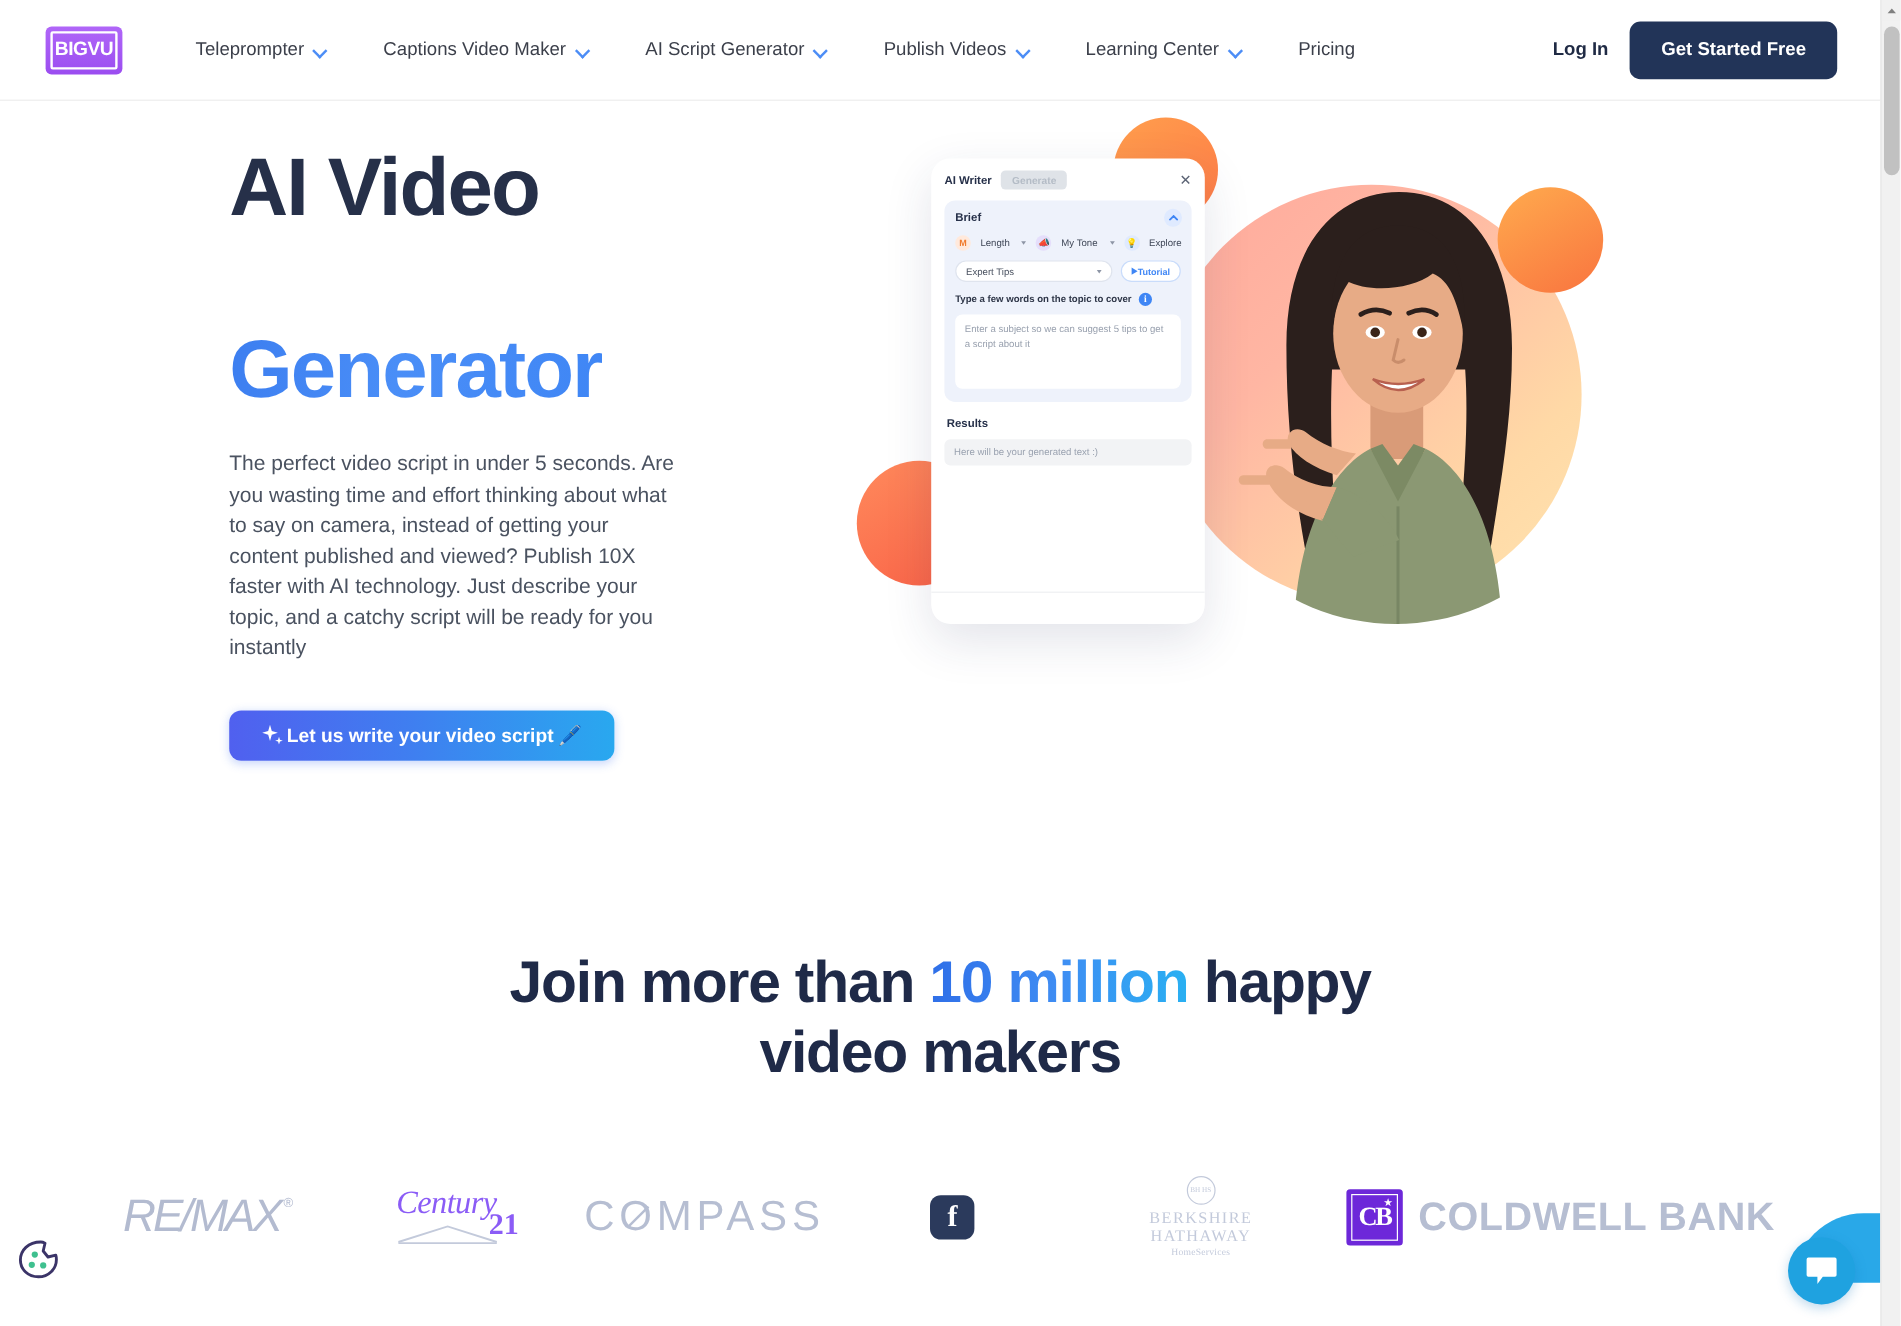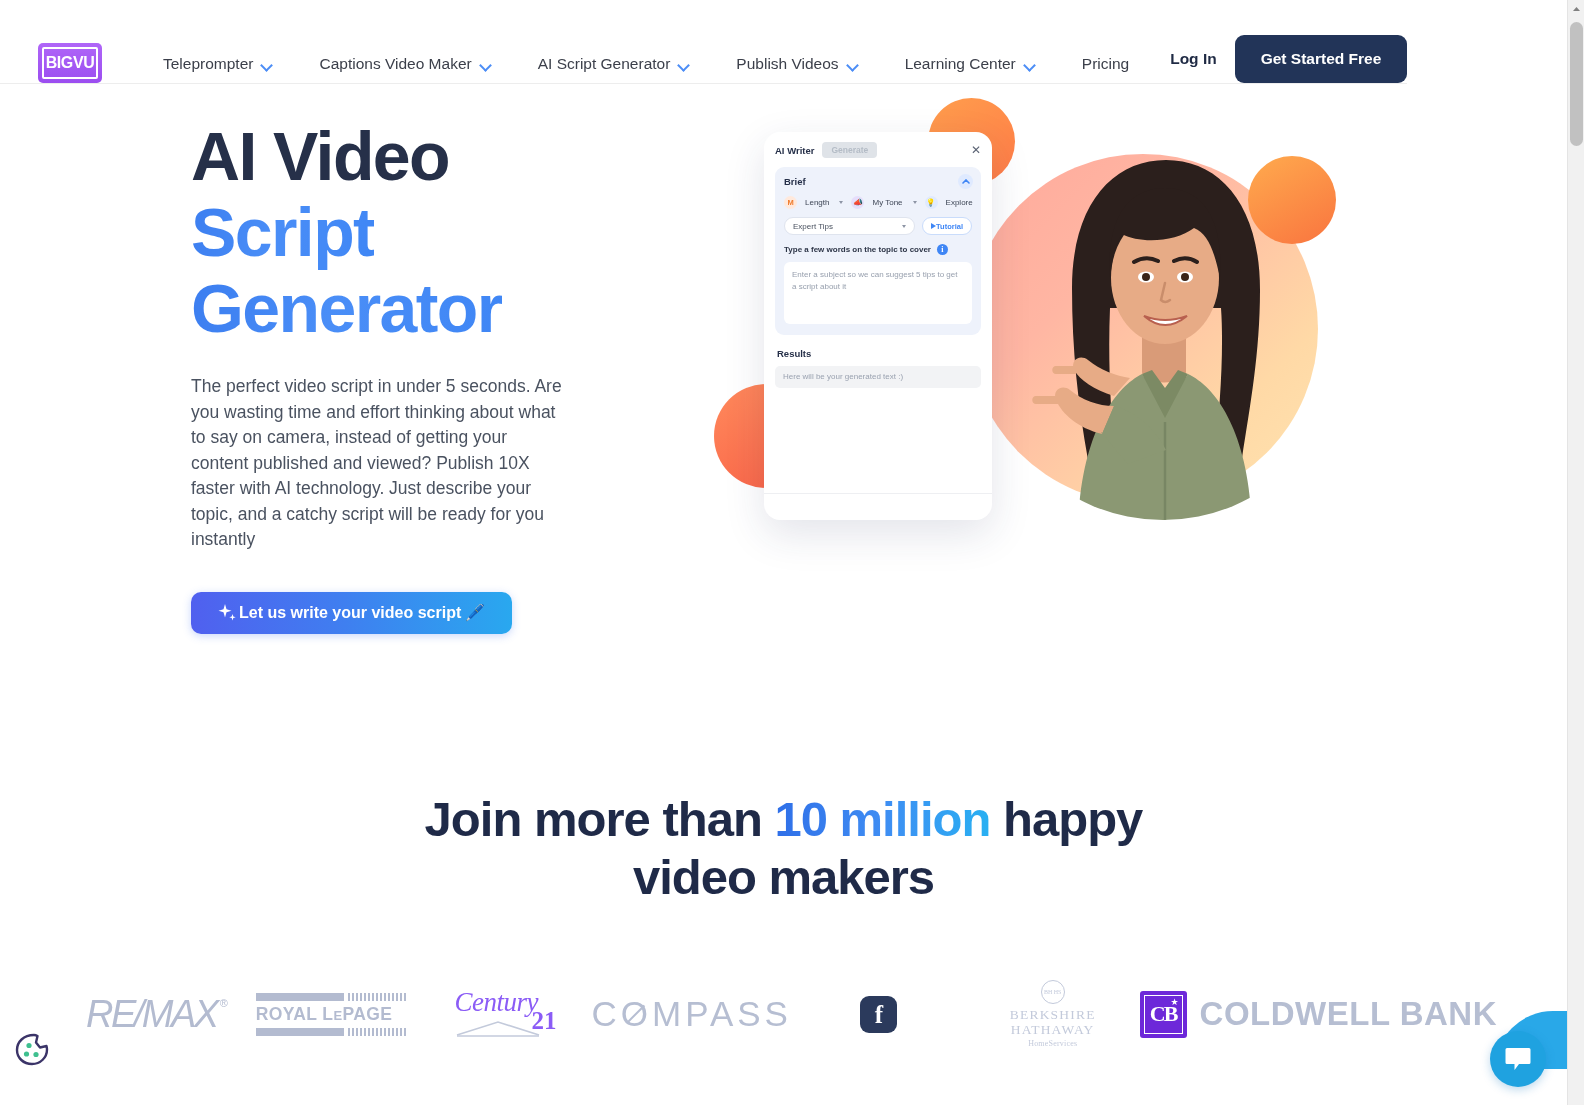--- a/index.html
+++ b/index.html
@@ -40,25 +40,25 @@
     top: 22px; left: 2px;
     width: 13px; height: 124px;
     background: #c1c1c1;
     border-radius: 7px;
   }
 
   
   .header {
     position: absolute;
     top: 0; left: 0;
-    width: 1407px; height: 84px;
+    width: 1567px; height: 84px;
     background: #ffffff;
     border-bottom: 1px solid #ededed;
     display: flex;
-    align-items: flex-end;
+    align-items: center;
     z-index: 40;
   }
   .logo {
     margin-left: 38px;
     width: 64px; height: 40px;
     background: #a855f7;
     background: linear-gradient(180deg,#b066f8 0%,#9b4df0 100%);
     border-radius: 5px;
     display: flex; align-items: center; justify-content: center;
     position: relative;
@@ -213,21 +213,21 @@
   }
   .blob-orange-bl {
     left: 14px; top: 290px;
     width: 104px; height: 104px;
     background: linear-gradient(150deg,#ff8a5c 0%,#f96046 100%);
   }
 
   
   .mock {
     position: absolute;
-    left: 64px; top: 38px;
+    left: 76px; top: 38px;
     width: 228px; height: 388px;
     background: #ffffff;
     border-radius: 16px;
     box-shadow: 0 14px 40px rgba(40,50,90,0.13);
     overflow: hidden;
     padding: 10px 11px;
   }
   .mock-head {
     display: flex;
     align-items: center;
@@ -622,21 +622,21 @@
       <div class="login-link">Log In</div>
       <button class="cta-btn">Get Started Free</button>
     </div>
   </div>
 
   <div class="hero">
 
     <div class="hero-left">
       <h1 class="h1">
         <span>AI Video</span><br>
-        <span class="grad">Script</span><br>
+        <br>
         <span class="grad">Generator</span>
       </h1>
       <p class="hero-para">The perfect video script in under 5 seconds. Are you wasting time and effort thinking about what to say on camera, instead of getting your content published and viewed? Publish 10X faster with AI technology. Just describe your topic, and a catchy script will be ready for you instantly</p>
       <button class="hero-cta">
         <span class="sparkle">
           <svg width="22" height="22" viewBox="0 0 22 22">
             <path d="M8 2 L9.5 7.2 L14.5 8.7 L9.5 10.2 L8 15.4 L6.5 10.2 L1.5 8.7 L6.5 7.2 Z" fill="#ffffff"></path>
             <path d="M15.5 12 L16.3 14.4 L18.7 15.2 L16.3 16 L15.5 18.4 L14.7 16 L12.3 15.2 L14.7 14.4 Z" fill="#ffffff"></path>
           </svg>
         </span>
@@ -752,33 +752,20 @@
 
     <div class="logos">
 
       <div class="logo-cell">
         <div class="remax">
           <span class="remax-word">RE/MAX</span>
           <span class="remax-reg">®</span>
         </div>
       </div>
 
-      <div class="logo-cell">
-        <div class="rlp">
-          <div class="rlp-row">
-              <div class="rlp-bar"></div>
-              <div class="rlp-hatch"></div>
-            </div>
-          <div class="rlp-text"><span>ROYAL L</span><span class="sm">E</span><span>PAGE</span></div>
-          <div class="rlp-row">
-              <div class="rlp-bar"></div>
-              <div class="rlp-hatch"></div>
-            </div>
-        </div>
-      </div>
 
       <div class="logo-cell">
         <div class="c21">
           <span class="c21-word">Century</span>
           <span class="c21-21">21</span>
           <svg class="c21-roof" viewBox="0 0 86 18">
             <path d="M2 16 L43 3 L84 16" stroke="#c3cadb" stroke-width="1.6" fill="none"></path>
             <line x1="2" y1="17" x2="84" y2="17" stroke="#c3cadb" stroke-width="1.4"></line>
           </svg>
         </div>

